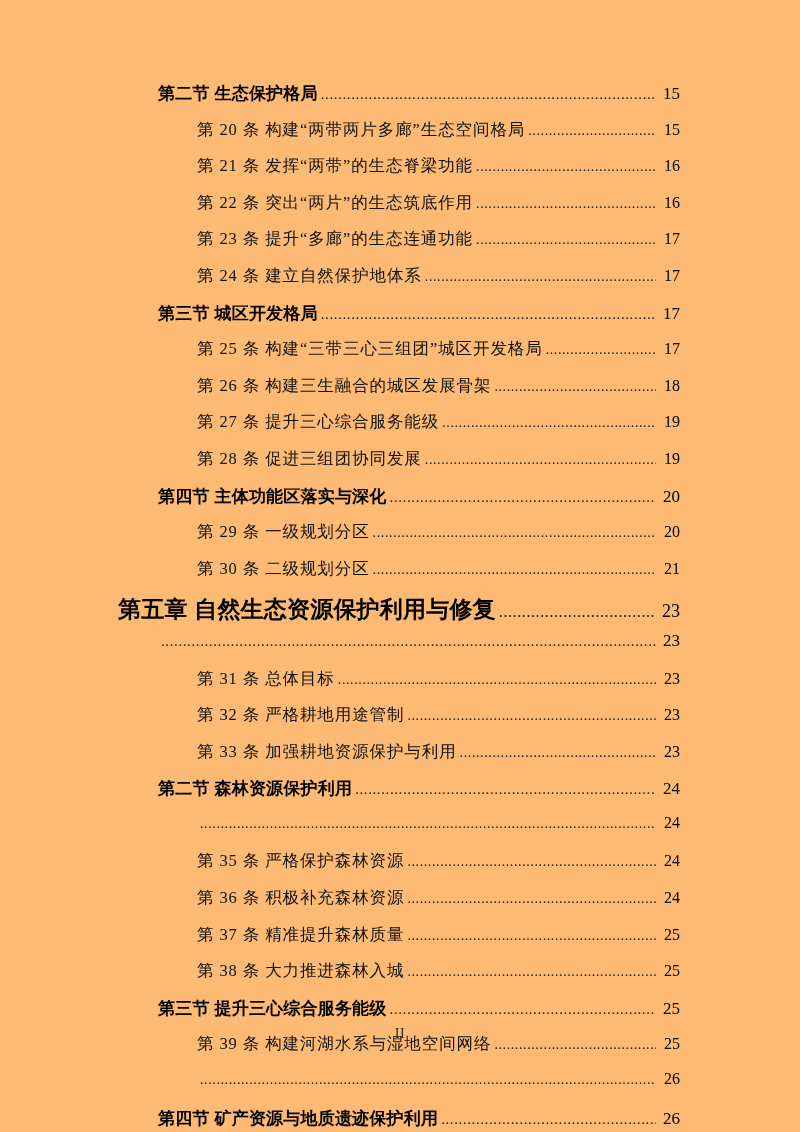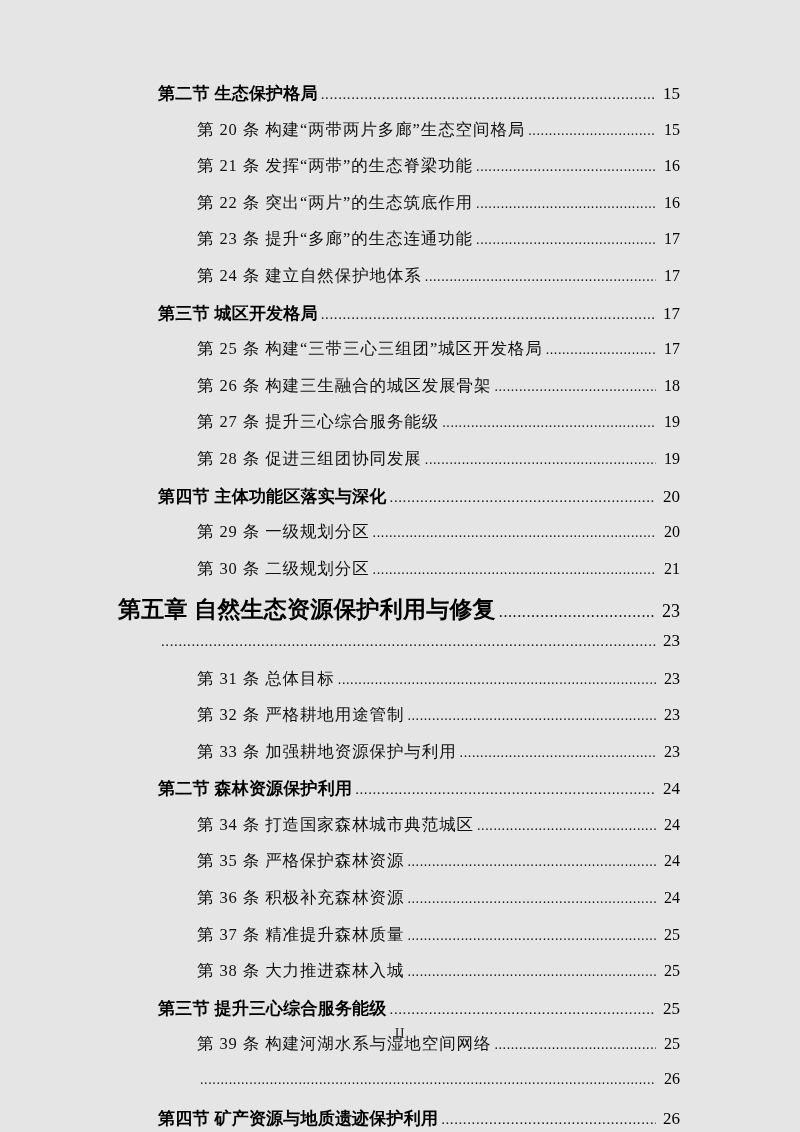--- a/index.html
+++ b/index.html
@@ -4,21 +4,21 @@
 <style>
   html, body {
     margin: 0;
     padding: 0;
     background: #ffffff;
   }
   .page {
     position: relative;
     width: 800px;
     height: 1132px;
-    background: #e5e5e5;
+    background: #fdba74;
     margin: 0 auto;
     overflow: hidden;
     font-family: "Liberation Serif", "DejaVu Serif", serif;
     color: #000000;
   }
 
   .toc {
     position: absolute;
     top: 82px;
     left: 0;
@@ -225,21 +225,20 @@
         <span class="entry-title">第 33 条  加强耕地资源保护与利用</span>
         <span class="leader"></span>
         <span class="entry-page">23</span>
       </div>
       <div class="toc-entry lvl-section">
         <span class="entry-title">第二节  森林资源保护利用</span>
         <span class="leader"></span>
         <span class="entry-page">24</span>
       </div>
       <div class="toc-entry lvl-article">
-        <span class="entry-title">第 34 条  打造国家森林城市典范城区</span>
         <span class="leader"></span>
         <span class="entry-page">24</span>
       </div>
       <div class="toc-entry lvl-article">
         <span class="entry-title">第 35 条  严格保护森林资源</span>
         <span class="leader"></span>
         <span class="entry-page">24</span>
       </div>
       <div class="toc-entry lvl-article">
         <span class="entry-title">第 36 条  积极补充森林资源</span>

